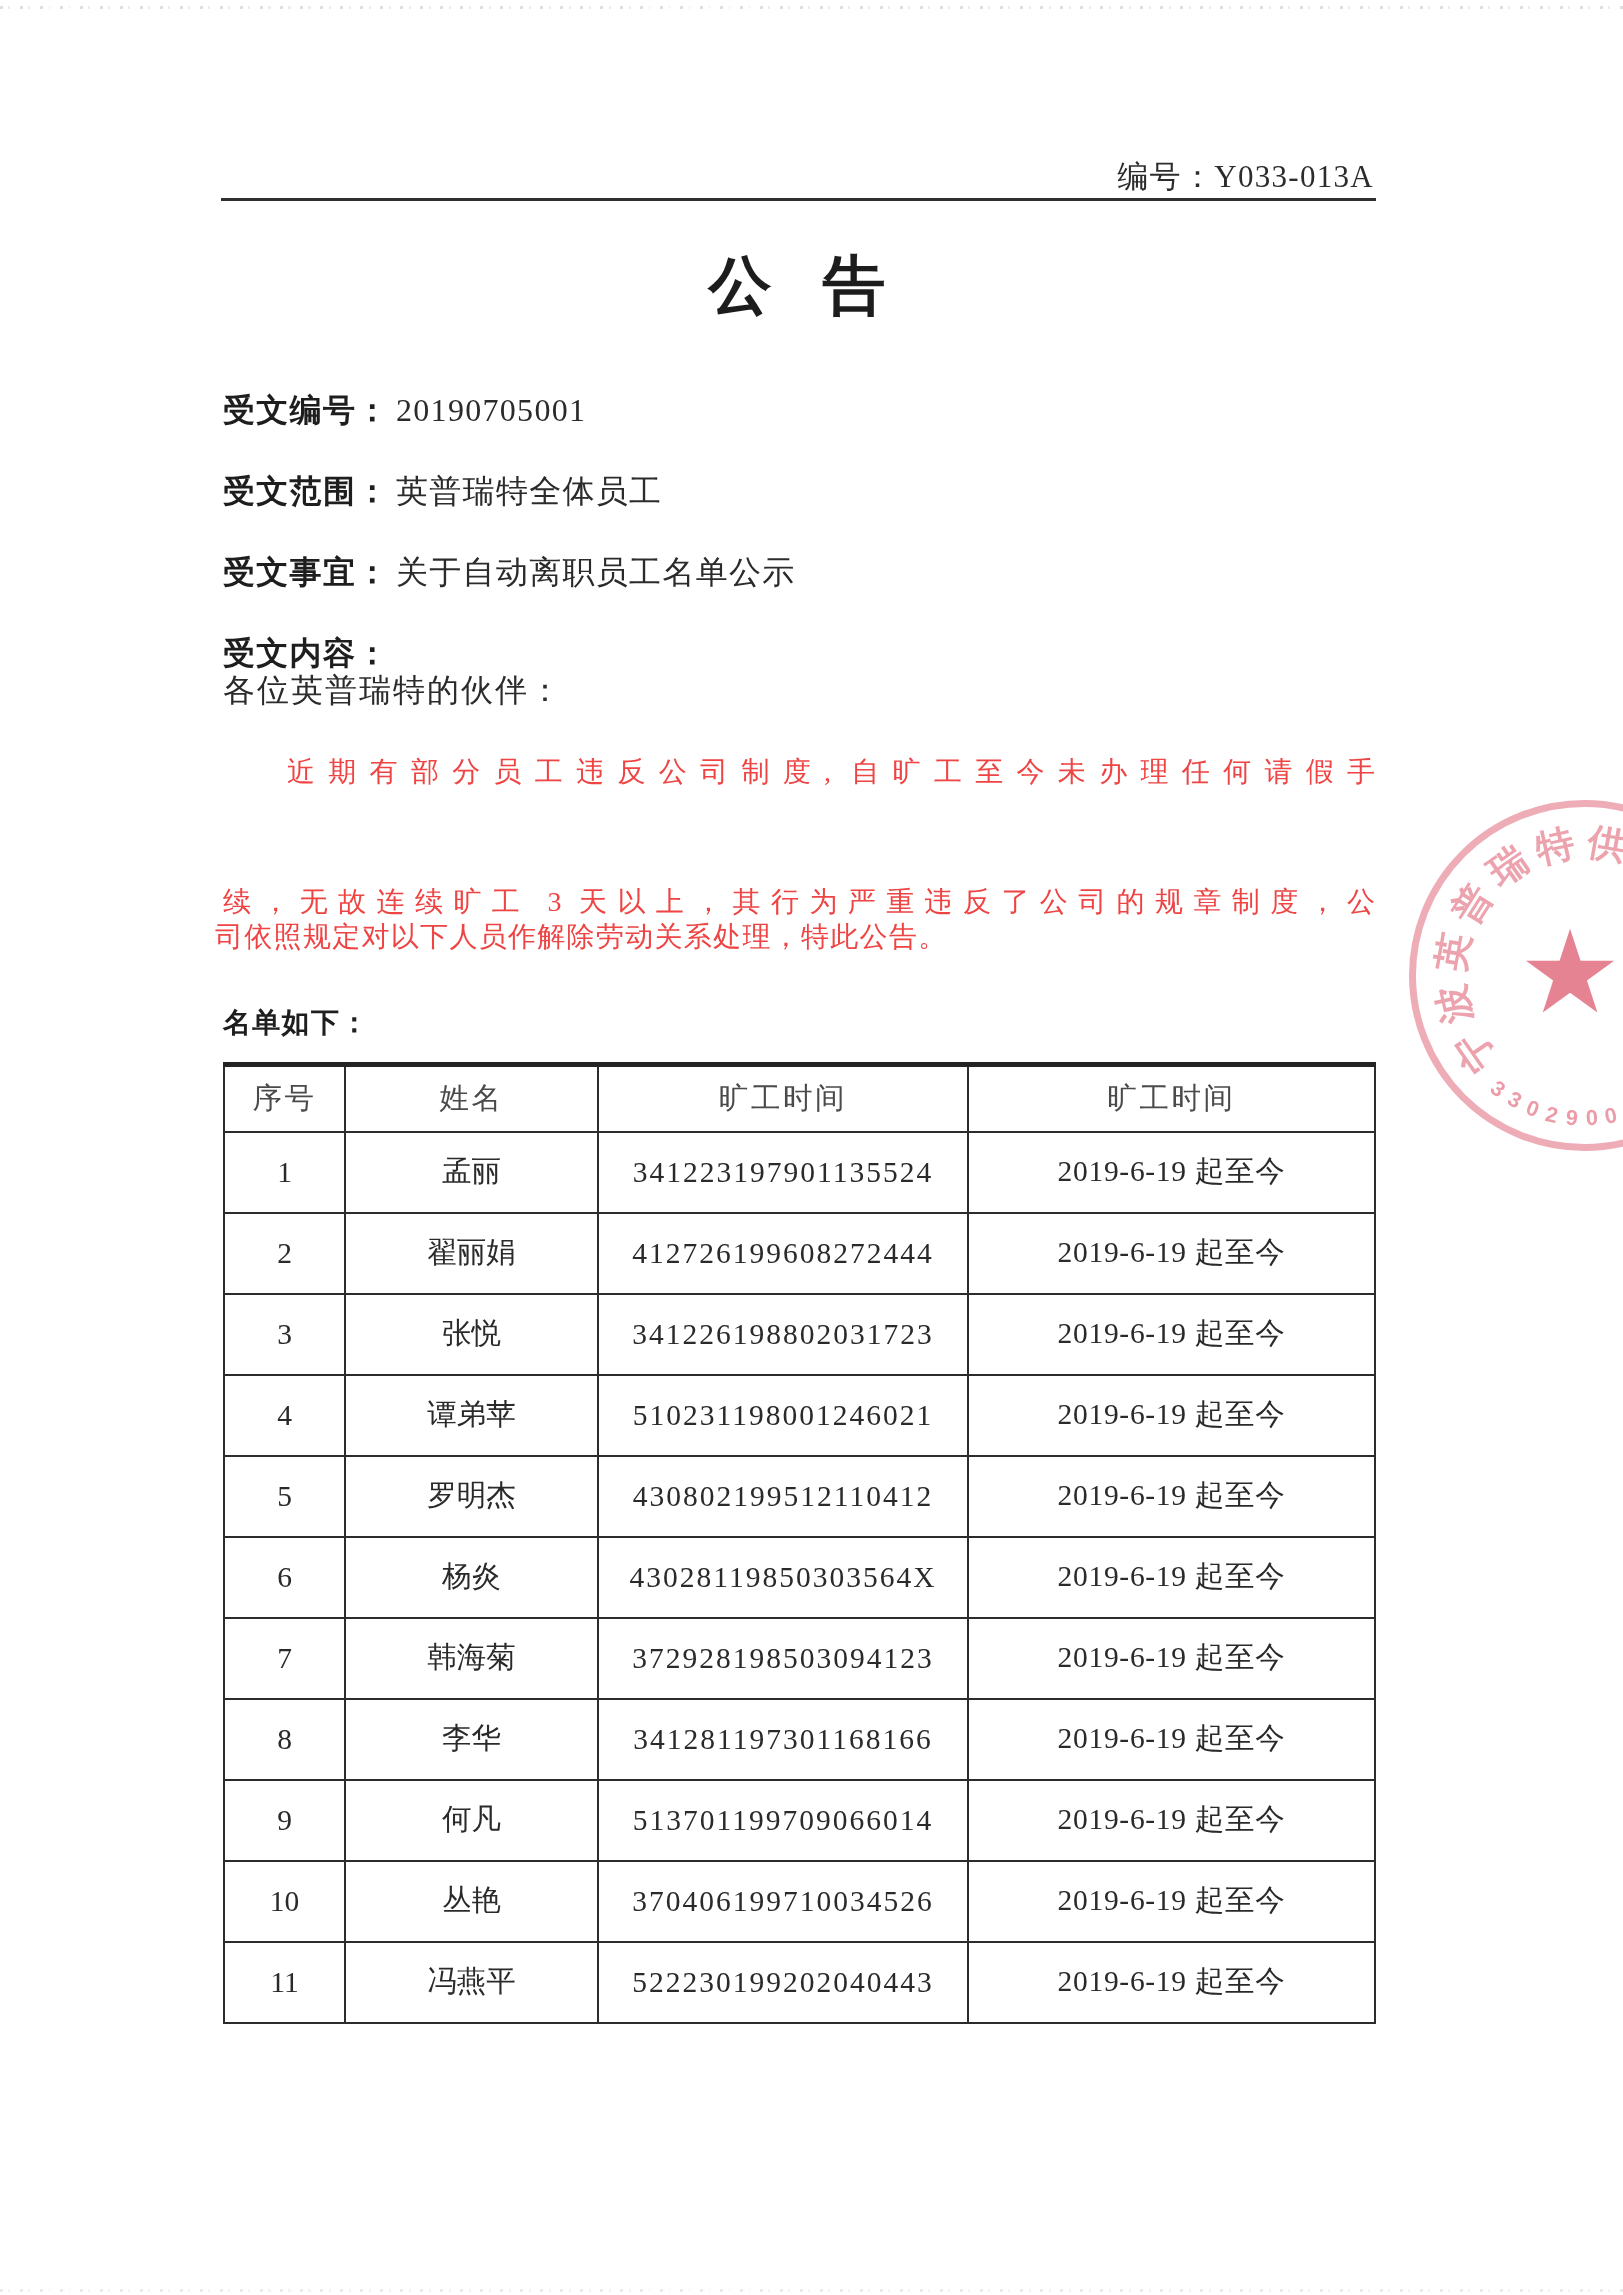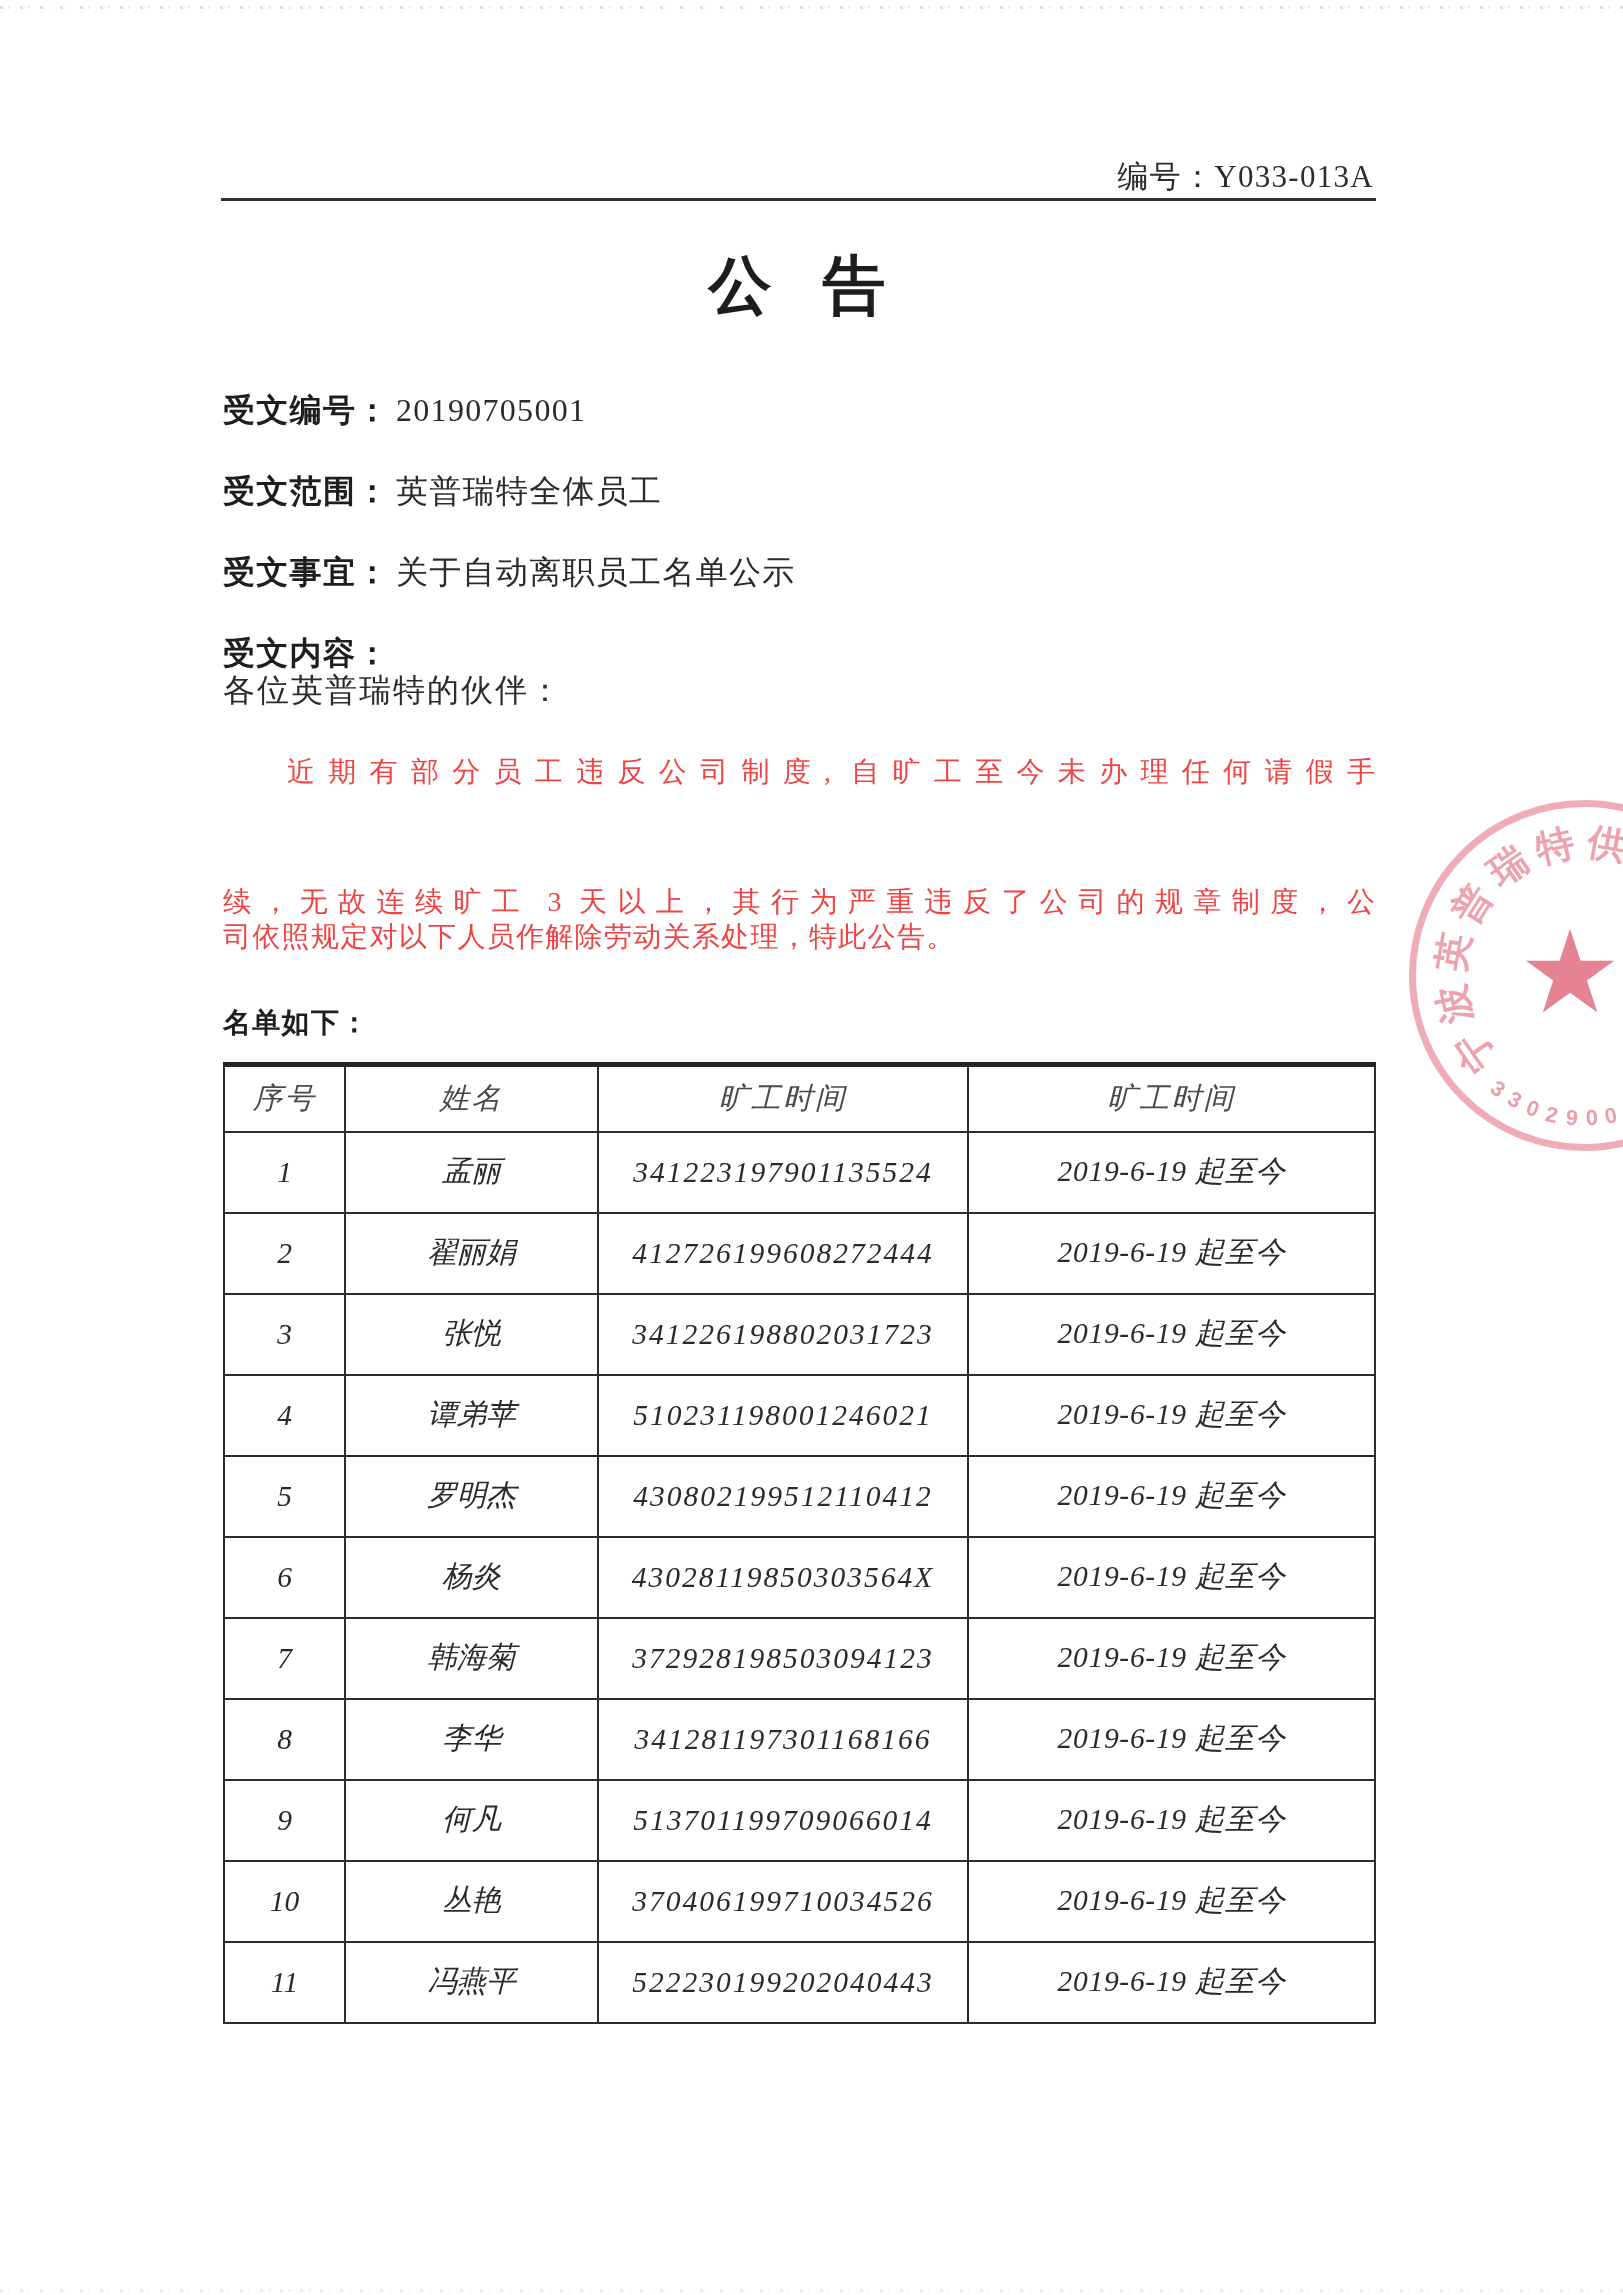--- a/index.html
+++ b/index.html
@@ -38,36 +38,36 @@
   .meta-line{position:absolute;left:223px;height:42px;font-size:32px;white-space:nowrap;margin-top:47px;}
   .meta-label{font-family:"Liberation Sans","DejaVu Sans",sans-serif;font-weight:700;color:#1e1e1e;letter-spacing:1.3px;}
   .meta-value{font-family:"Liberation Serif","DejaVu Serif",serif;color:#2b2b2b;margin-left:6.5px;letter-spacing:1.3px;}
 
   .salutation{position:absolute;top:669px;left:223px;font-size:32px;color:#2b2b2b;letter-spacing:2px;}
 
   .body-line{position:absolute;font-size:28px;color:#ef4444;white-space:nowrap;}
   .body-line.justified{white-space:normal;text-align:justify;text-align-last:justify;}
   .line1{top:753px;left:287px;width:1088px;}
   .line2{top:883px;left:223px;width:1152px;}
-  .line3{top:918px;left:223px;letter-spacing:1.3px;}
+  .line3{top:918px;left:215px;letter-spacing:1.3px;}
 
   .list-intro{
     position:absolute;top:1004px;left:223px;font-size:28px;font-weight:700;
     font-family:"Liberation Sans","DejaVu Sans",sans-serif;color:#1e1e1e;letter-spacing:1.3px;
   }
 
   table.roster{
     position:absolute;top:1062px;left:223px;width:1152px;
     border-collapse:collapse;table-layout:fixed;
     font-size:29.5px;color:#2a2a2a;
   }
   table.roster td{
     border:2px solid #2c2c2c;
     text-align:center;vertical-align:middle;
-    padding:0;overflow:hidden;font-style:italic;
+    padding:0;overflow:hidden;
   }
   table.roster tr{height:81px;}
   table.roster tr.hdr{height:67px;}
   table.roster tr.hdr td{color:#4a4a4a;letter-spacing:2.6px;border-top:5.2px solid #242424;}
   td.c-id{letter-spacing:2px;}
   td.c-time{letter-spacing:0.7px;}
 
   
   .stamp{position:absolute;left:0;top:0;width:0;height:0;pointer-events:none;}
   .stamp-ring{

